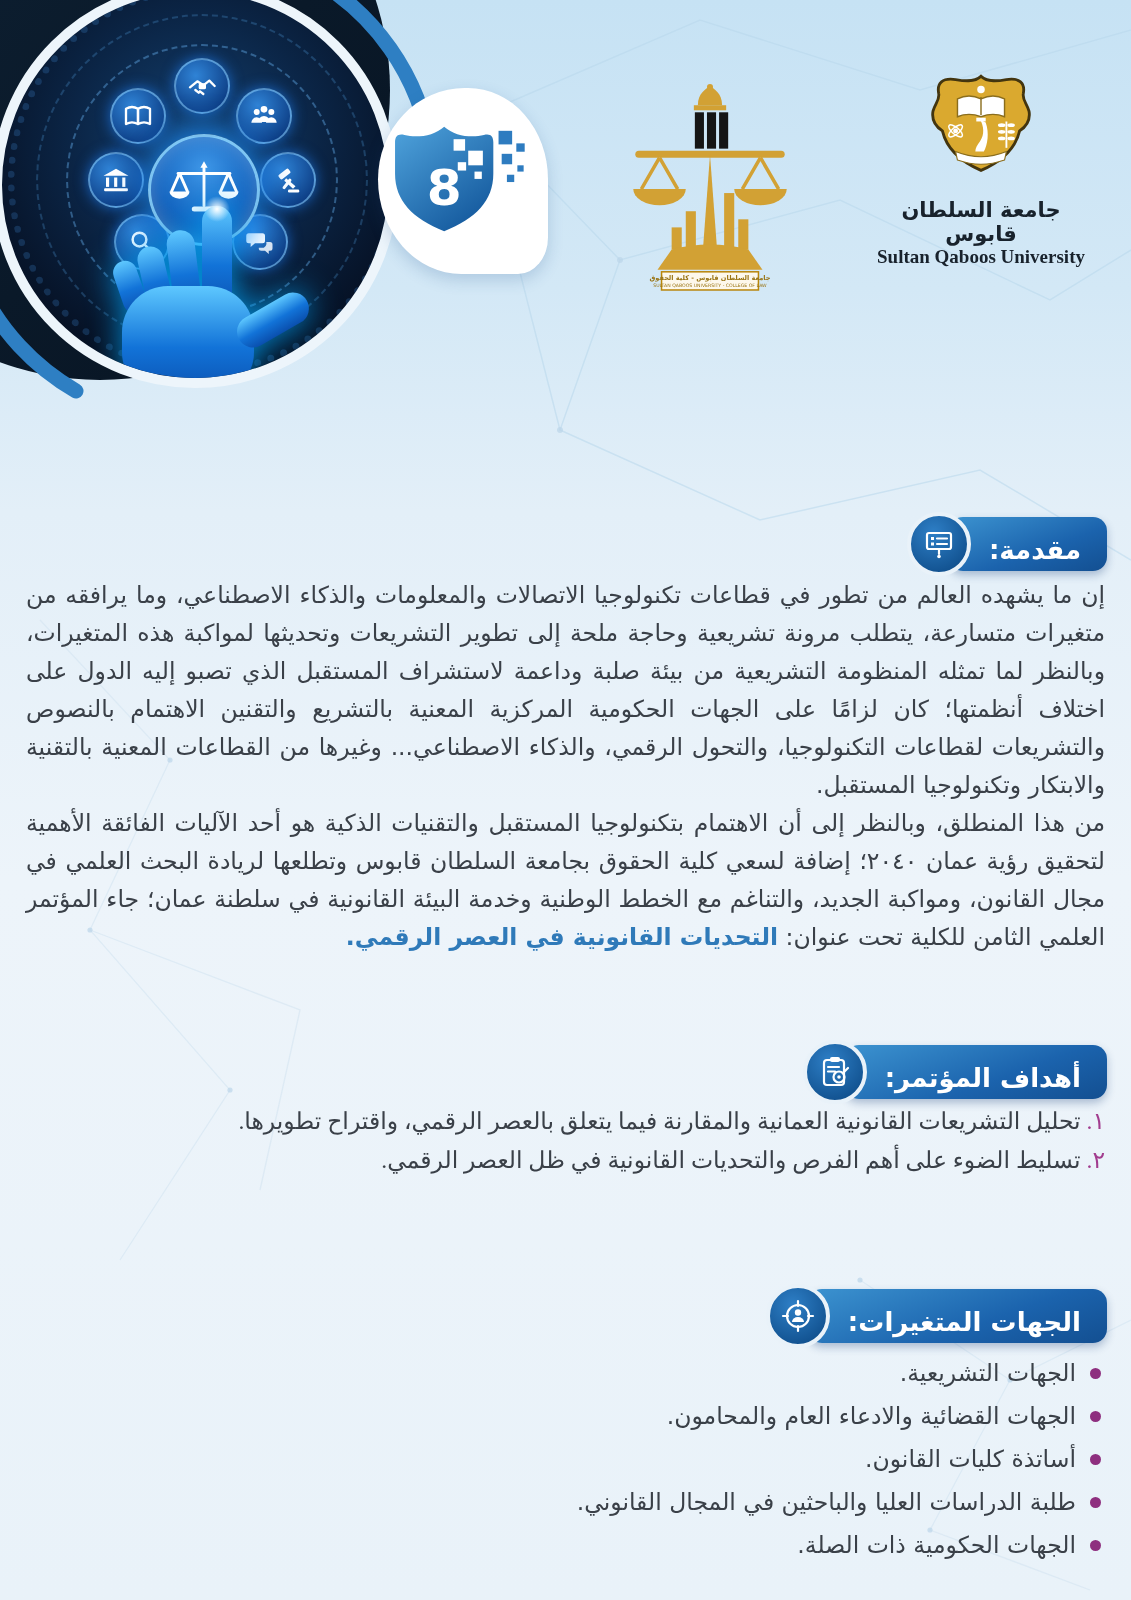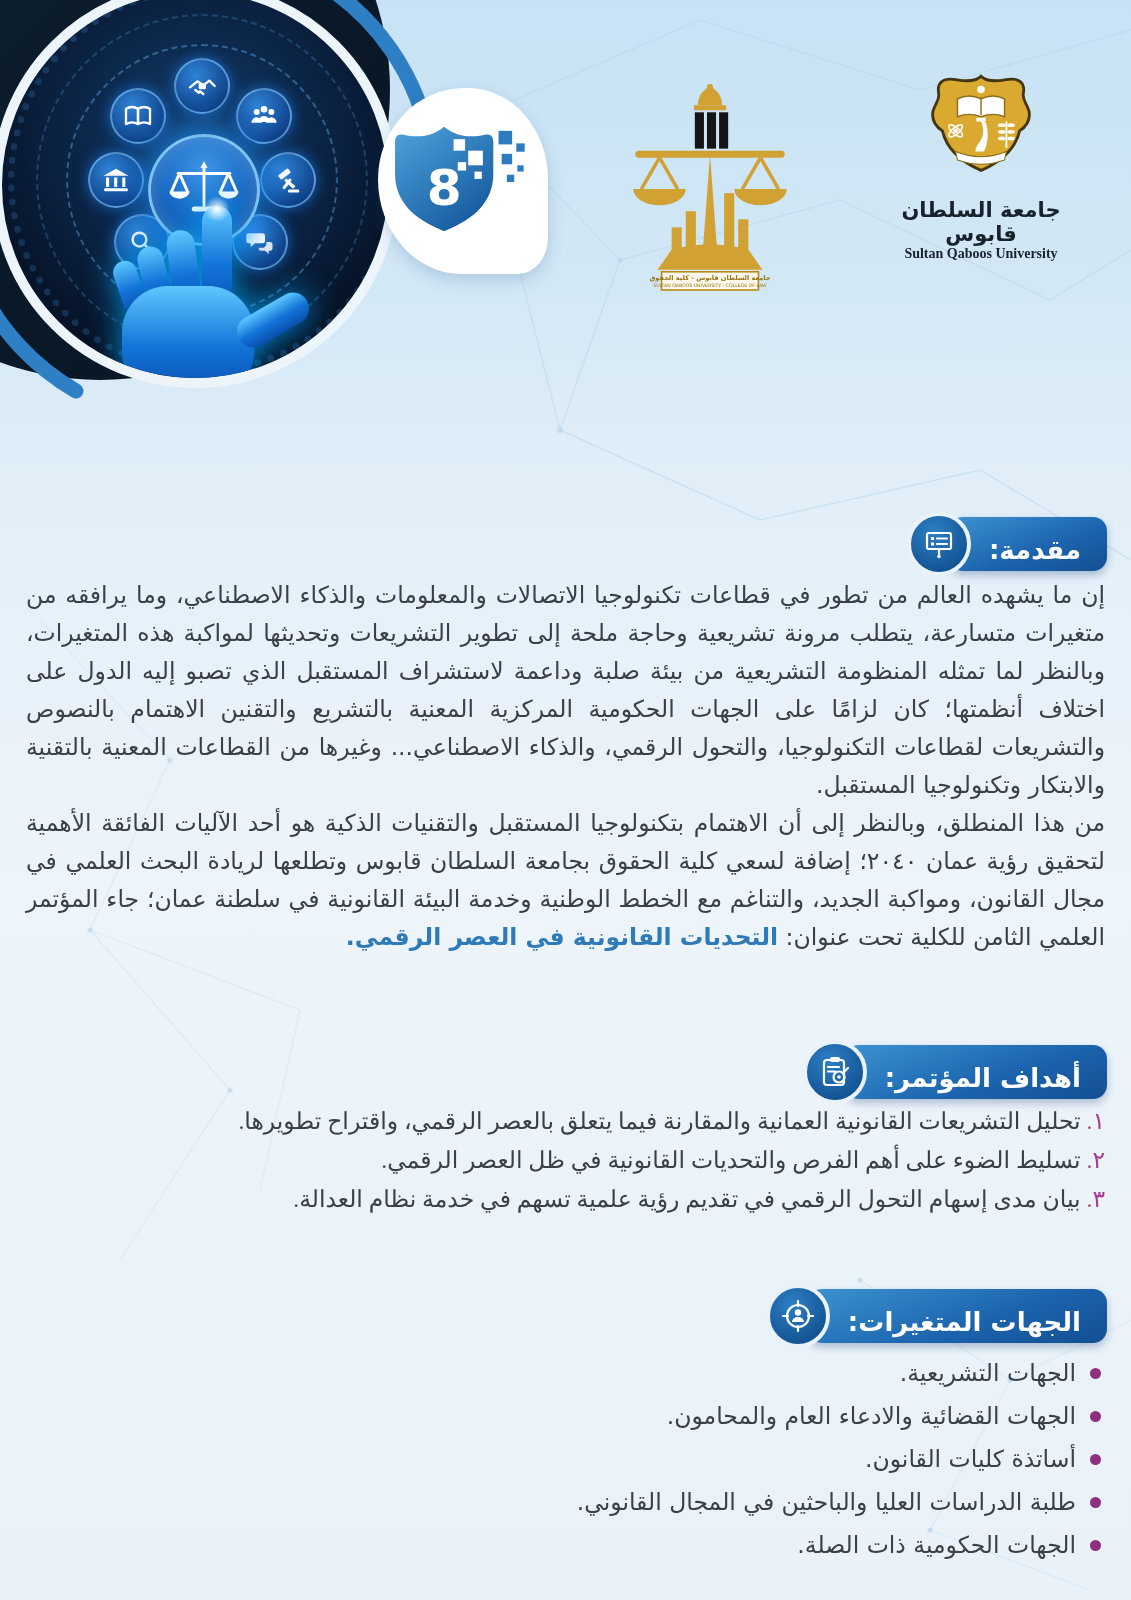--- a/index.html
+++ b/index.html
@@ -48,21 +48,21 @@
 
   
   .badge8 { position:absolute; left:378px; top:88px; width:170px; height:186px; background:#fff;
     border-radius:52% 48% 18% 50% / 50% 50% 20% 52%;
     box-shadow:0 6px 16px rgba(30,80,140,.2); display:flex; align-items:center; justify-content:center; }
 
   
   .law-logo { position:absolute; left:615px; top:80px; width:190px; height:212px; }
   .squ-logo { position:absolute; left:862px; top:66px; width:238px; text-align:center; }
   .squ-ar { font-size:21px; font-weight:bold; color:#18222c; margin-top:2px; }
-  .squ-en { font-family:"Liberation Serif", serif; font-size:14px; font-weight:bold; color:#18222c; }
+  .squ-en { font-family:"Liberation Serif", serif; font-size:19px; font-weight:bold; color:#18222c; }
 
   
   .titles { position:absolute; left:370px; right:24px; top:300px; text-align:center; direction:rtl; }
   .t-series { color:#a23d8f; font-size:33px; font-weight:bold; }
   .t-main   { color:#2f7ab9; font-size:44px; font-weight:bold; margin-top:22px; }
   .t-date   { color:#5e6d79; font-size:25px; margin-top:28px; }
 
   
   .sec-header { position:absolute; right:24px; display:flex; align-items:center; }
   .sec-circle { width:64px; height:64px; border-radius:50%; z-index:2; margin-right:-22px;
@@ -331,24 +331,20 @@
 
   <div class="obj-list">
     <div class="obj-row">
       <span class="onum">١.</span>
       <span>تحليل التشريعات القانونية العمانية والمقارنة فيما يتعلق بالعصر الرقمي، واقتراح تطويرها.</span>
     </div>
     <div class="obj-row">
       <span class="onum">٢.</span>
       <span>تسليط الضوء على أهم الفرص والتحديات القانونية في ظل العصر الرقمي.</span>
     </div>
-    <div class="obj-row">
-      <span class="onum">٣.</span>
-      <span>بيان مدى إسهام التحول الرقمي في تقديم رؤية علمية تسهم في خدمة نظام العدالة.</span>
-    </div>
   </div>
 
   <div class="sec-header" style="top:1284px">
     <div class="sec-circle">
       <svg class="wsvg" width="36" height="36" viewBox="0 0 36 36" stroke-width="2.2">
         <circle cx="18" cy="18" r="11"></circle>
         <line x1="18" y1="3" x2="18" y2="8"></line>
           <line x1="18" y1="28" x2="18" y2="33"></line>
         <line x1="3" y1="18" x2="8" y2="18"></line>
           <line x1="28" y1="18" x2="33" y2="18"></line>

